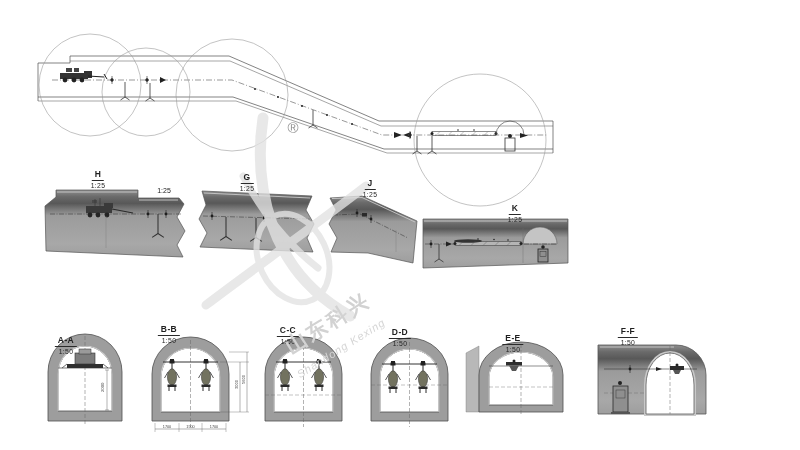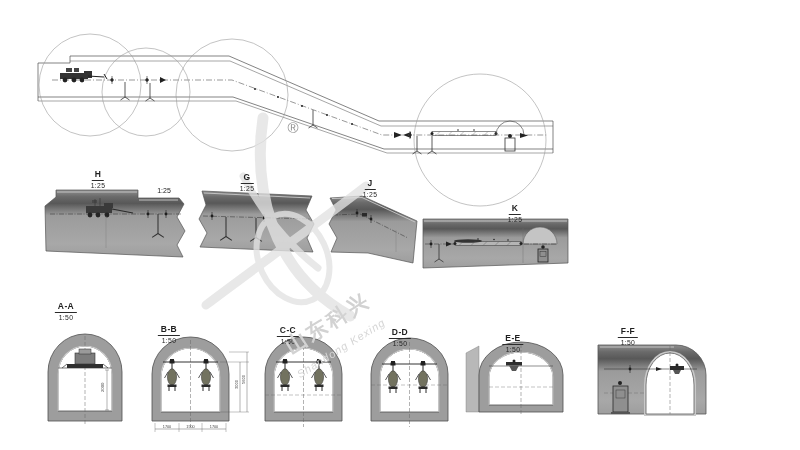--- a/index.html
+++ b/index.html
@@ -334,21 +334,21 @@
 </div>
 <div class="callout" style="left:370px;top:173px">
   <div class="nm">J</div>
   <div class="sc">1:25</div>
 </div>
 <div class="callout" style="left:515px;top:198px">
   <div class="nm">K</div>
   <div class="sc">1:25</div>
 </div>
 
-<div class="callout" style="left:66px;top:296px">
+<div class="callout" style="left:66px;top:330px">
   <div class="nm">A-A</div>
   <div class="sc">1:50</div>
 </div>
 <div class="callout" style="left:169px;top:319px">
   <div class="nm">B-B</div>
   <div class="sc">1:50</div>
 </div>
 <div class="callout" style="left:288px;top:320px">
   <div class="nm">C-C</div>
   <div class="sc">1:50</div>

